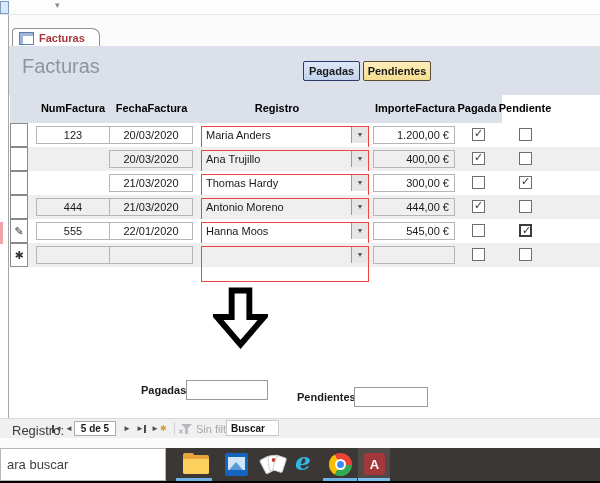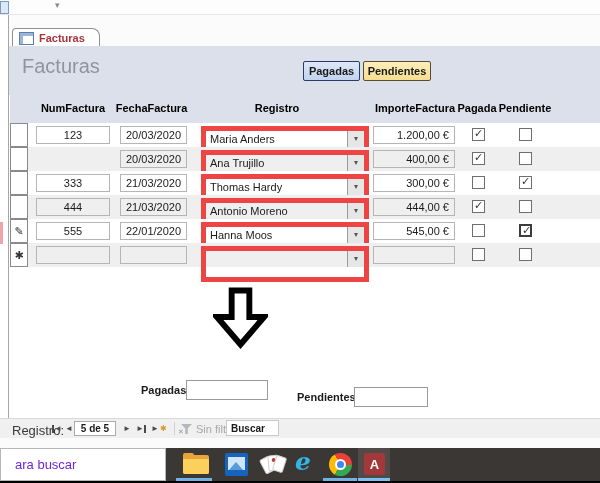--- a/index.html
+++ b/index.html
@@ -22,42 +22,42 @@
 
   
   .form-header{position:absolute;left:9px;top:46px;width:591px;height:49px;background:#dbe0ea;}
   .form-title{position:absolute;left:13px;top:9px;font-size:20px;color:#8f95a0;font-weight:normal;margin:0;}
   .btn{position:absolute;top:15px;height:20px;font-size:11px;font-weight:bold;color:#1a1a1a;
        border-radius:2px;display:flex;align-items:center;justify-content:center;cursor:default;padding:0 8px;box-sizing:border-box;}
   .btn-pagadas{left:294px;width:57px;background:linear-gradient(#dde7f7,#c3d3ee);border:1px solid #2c3a66;}
   .btn-pendientes{left:354px;width:68px;background:linear-gradient(#fdeebc,#f6dd8f);border:1px solid #554d36;}
 
   
-  .col-headers{position:absolute;left:10px;top:95px;width:590px;height:28px;background:#dbe0ea;}
+  .col-headers{position:absolute;left:10px;top:95px;width:492px;height:28px;background:#dbe0ea;}
   .colh{position:absolute;top:7px;font-size:11px;font-weight:bold;color:#000;text-align:center;}
   .ch-num{left:26px;width:74px;}
   .ch-fecha{left:105px;width:73px;}
   .ch-cliente{left:191px;width:152px;}
   .ch-importe{left:353px;width:104px;}
   .ch-pagada{left:434px;width:66px;}
   .ch-pendiente{left:480px;width:70px;}
 
   
   .row{position:absolute;left:10px;width:590px;height:24px;background:#fff;padding-left:33px;}
   .row.alt{background:#efefef;}
   .r0{top:123px;} .r1{top:147px;} .r2{top:171px;} .r3{top:195px;} .r4{top:219px;} .r5{top:243px;}
   .selector{position:absolute;left:0;top:0;width:18px;height:24px;background:#fff;border:1px solid #8a8a8a;
             box-sizing:border-box;display:flex;align-items:center;justify-content:center;}
   .sel-glyph{font-size:11px;color:#333;line-height:1;}
   .cell{position:absolute;top:3px;height:18px;border:1px solid #b5b5b5;box-sizing:border-box;
         font-size:11px;display:flex;align-items:center;justify-content:center;}
   .cell.num{left:26px;width:74px;}
-  .cell.fecha{left:110px;width:67px;}
+  .cell.fecha{left:99px;width:84px;}
   .cell.importe{left:363px;width:82px;justify-content:flex-end;padding-right:5px;}
-  .combo{position:absolute;left:191px;top:3px;width:168px;height:36px;border:5px solid #ef4444;box-sizing:border-box;}
+  .combo{position:absolute;left:191px;top:3px;width:168px;height:36px;border:1px solid #ef4444;box-sizing:border-box;}
   .combo-text{position:absolute;left:4px;top:2px;font-size:11px;}
   .combo-btn{position:absolute;right:0;top:0;width:16px;height:16px;background:#e6e6e6;border-left:1px solid #9a9a9a;
              display:flex;align-items:center;justify-content:center;}
   .combo-arrow{font-size:8px;color:#555;line-height:1;}
   .checkbox{position:absolute;top:5px;width:13px;height:13px;background:#fff;border:1px solid #6e6e6e;box-sizing:border-box;}
   .checkbox.cb1{left:462px;} .checkbox.cb2{left:509px;}
   .checkbox.checked::after{content:"✓";position:absolute;left:1px;top:-2px;font-size:11px;font-weight:bold;color:#333;}
   .checkbox.focus{border:2px solid #3c3c3c;}
 
   
@@ -84,21 +84,21 @@
           clip-path:polygon(0 0,100% 0,62% 42%,62% 100%,38% 100%,38% 42%);}
   .funnel-x{position:absolute;left:178px;top:9px;font-size:7px;color:#9a9a9a;}
   .rn-filter{position:absolute;left:196px;top:4px;font-size:11px;color:#a8a8a8;}
   .rn-search{position:absolute;left:226px;top:1px;width:53px;height:16px;background:#fff;border:1px solid #c9c9c9;
              box-sizing:border-box;font-size:10px;font-weight:bold;color:#1a1a1a;padding:2px 0 0 4px;}
 
   
   .between-strip{position:absolute;left:0;top:438px;width:600px;height:10px;background:#fbfbfb;}
   .tb-search{position:absolute;left:0;top:448px;width:166px;height:33px;background:#fff;border:1px solid #b7b7b7;
              box-sizing:border-box;display:flex;align-items:center;}
-  .tb-search span{font-size:13px;color:#6d28d9;margin-left:14px;}
+  .tb-search span{font-size:13px;color:#404040;margin-left:6px;}
   .taskbar{position:absolute;left:166px;top:448px;width:434px;height:33px;background:#3b3734;}
   .tb-icon{position:absolute;top:5px;}
   .tile-access{position:absolute;left:192px;top:0;width:32px;height:33px;background:#504b48;}
   .underline{position:absolute;top:30px;height:3px;background:#6fb2e4;}
   .ul-folder{left:10px;width:36px;} .ul-chrome{left:157px;width:34px;} .ul-access{left:192px;width:32px;background:#7cc0ef;}
 
   
   .icon-folder{left:17px;width:27px;height:22px;}
   .folder-back{position:absolute;left:0;top:2px;width:26px;height:19px;background:#e8a33b;border-radius:2px;}
   .folder-tab{position:absolute;left:0;top:0;width:11px;height:5px;background:#e8a33b;border-radius:2px 2px 0 0;}
@@ -194,21 +194,20 @@
     </div>
     <div class="cell importe">400,00 €</div>
     <span class="checkbox cb1 checked"></span>
     <span class="checkbox cb2"></span>
   </div>
 
   <div class="row r2">
     <div class="selector">
         <span class="sel-glyph"></span>
       </div>
-    <div class="cell num">333</div>
     <div class="cell fecha">21/03/2020</div>
     <div class="combo">
       <span class="combo-text">Thomas Hardy</span>
       <span class="combo-btn">
           <span class="combo-arrow">▾</span>
         </span>
     </div>
     <div class="cell importe">300,00 €</div>
     <span class="checkbox cb1"></span>
     <span class="checkbox cb2 checked"></span>

